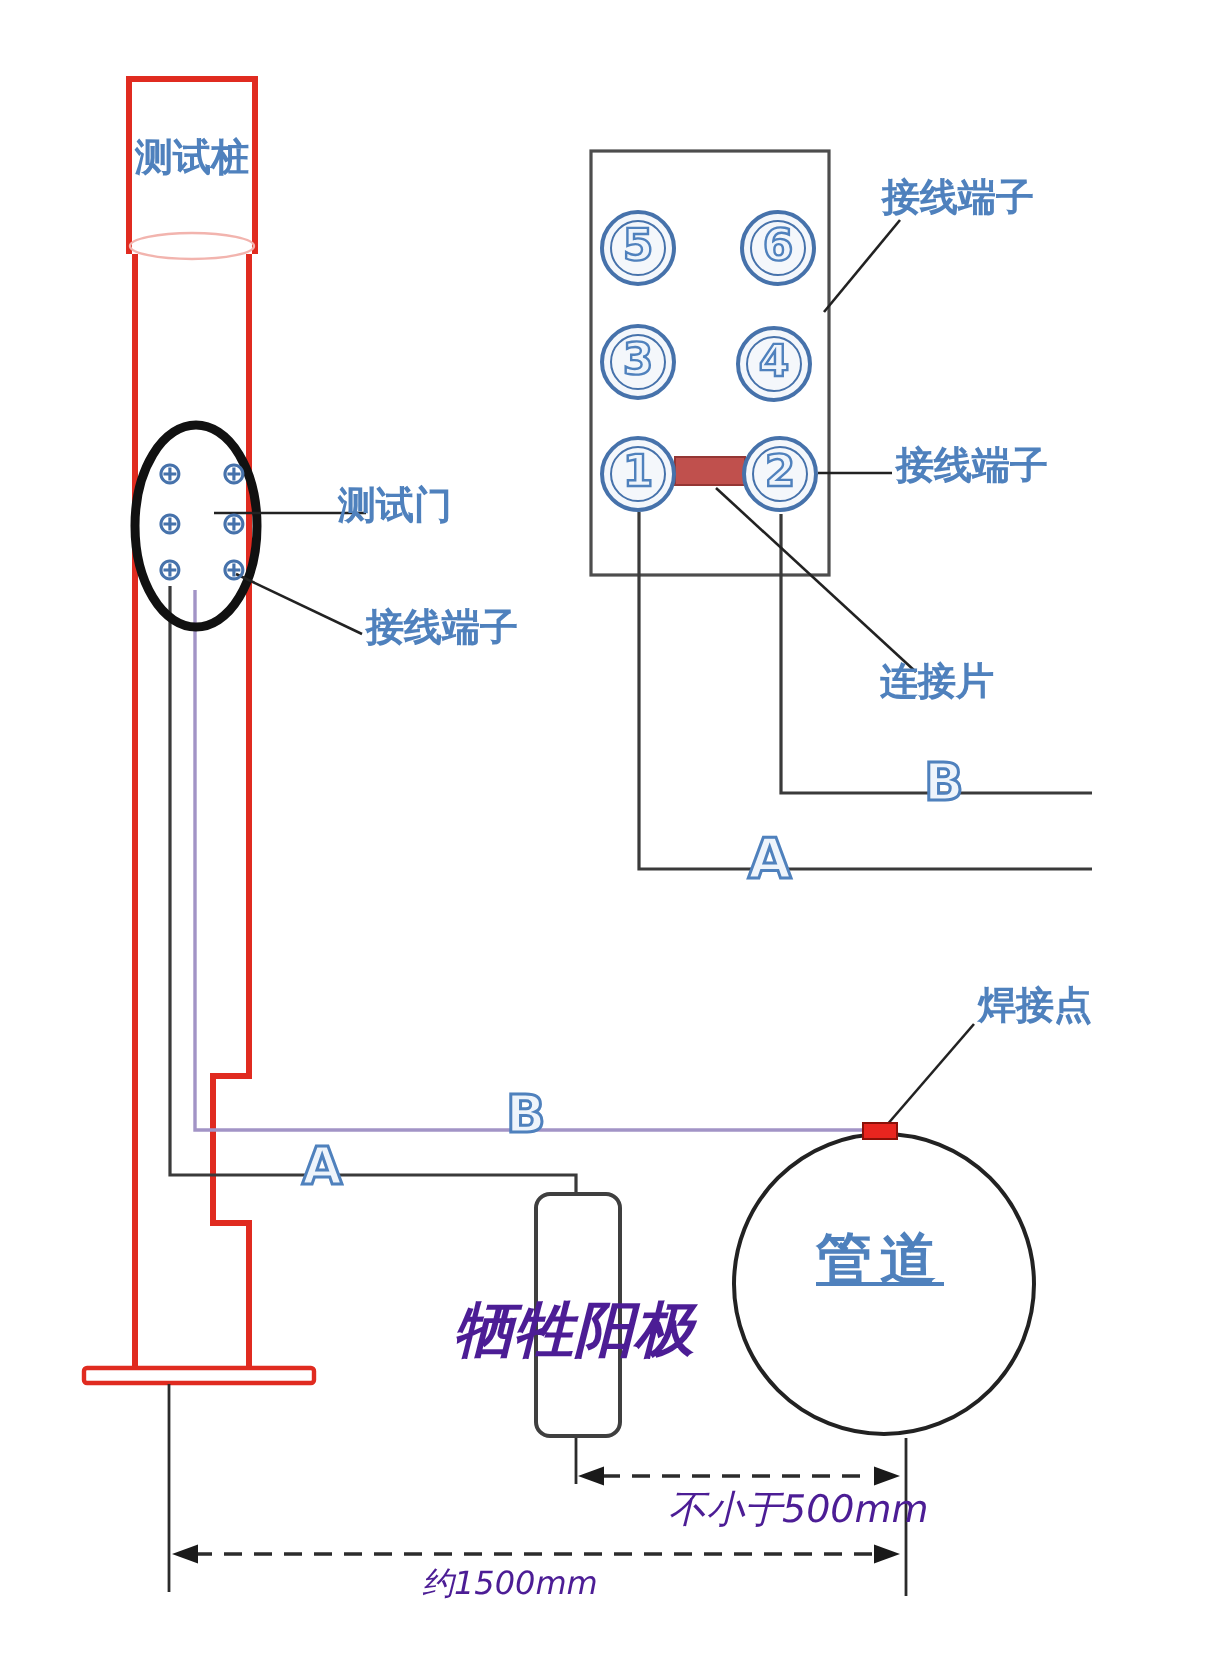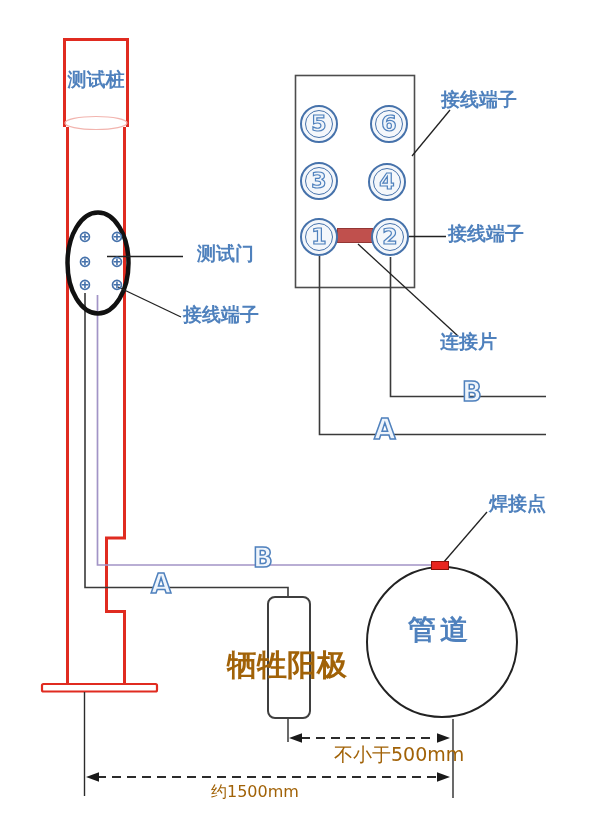--- a/index.html
+++ b/index.html
@@ -4,21 +4,21 @@
 <style>
   html,body{margin:0;padding:0;background:#ffffff;}
   #canvas{
     position:relative;width:608px;height:828px;background:#ffffff;overflow:hidden;
     font-family:"DejaVu Sans","Liberation Sans",sans-serif;
     padding-left:36px;
   }
   #linework{position:absolute;left:0;top:0;width:608px;height:828px;z-index:1;}
   .abs{position:absolute;z-index:3;}
   .blue-label{color:#4f81bd;font-weight:bold;font-size:19px;line-height:1.1;white-space:nowrap;z-index:4;}
-  .black-label{color:#a16207;white-space:nowrap;z-index:4;}
+  .black-label{color:#4c1d95;white-space:nowrap;z-index:4;font-style:italic;}
   .cable-letter{font-weight:bold;font-size:26px;color:#4f81bd;line-height:1;z-index:4;}
   @supports (-webkit-text-stroke: 1px #000){
     .cable-letter{color:#eef4fb;-webkit-text-stroke:1.5px #4f81bd;}
     .circle-num{color:#eef4fb !important;-webkit-text-stroke:1.2px #4f81bd;}
   }
   .term-circle{
     position:absolute;width:38px;height:38px;border:2.5px solid #4672ab;border-radius:50%;
     background:#f4f7fb;box-sizing:border-box;z-index:4;display:flex;align-items:center;justify-content:center;
   }
   .term-circle .inner{
@@ -80,33 +80,33 @@
     <polygon points="289,738 302,733.2 302,742.8" fill="#1a1a1a"></polygon>
     <polygon points="450,738 437,733.2 437,742.8" fill="#1a1a1a"></polygon>
 
     <line x1="97" y1="777" x2="438" y2="777" stroke="#2b2b2b" stroke-width="1.8" stroke-dasharray="9,6"></line>
     <polygon points="86,777 99,772.2 99,781.8" fill="#1a1a1a"></polygon>
     <polygon points="450,777 437,772.2 437,781.8" fill="#1a1a1a"></polygon>
   </svg>
 
   <div class="abs blue-label" style="left:64px;top:69px;width:64px;text-align:center;">测试桩</div>
 
-  <div class="abs blue-label" style="left:197px;top:243px;">测试门</div>
+  <div class="abs blue-label" style="left:169px;top:243px;">测试门</div>
 
   <div class="abs blue-label" style="left:183px;top:304px;">接线端子</div>
 
   <div class="abs blue-label" style="left:441px;top:89px;">接线端子</div>
 
   <div class="abs blue-label" style="left:448px;top:223px;">接线端子</div>
 
   <div class="abs blue-label" style="left:440px;top:331px;">连接片</div>
 
   <div class="abs blue-label" style="left:489px;top:493px;">焊接点</div>
 
-  <div class="abs blue-label" style="left:408px;top:615px;font-size:28px;letter-spacing:4px;">管道</div>
+  <div class="abs blue-label" style="left:408px;top:615px;font-size:28px;letter-spacing:4px;text-decoration:underline;">管道</div>
 
   <div class="abs black-label" style="left:227px;top:645px;font-size:30px;font-weight:bold;">牺牲阳极</div>
 
   <div class="abs cable-letter" style="left:462px;top:379px;">B</div>
   <div class="abs cable-letter" style="left:374px;top:416px;font-size:28px;">A</div>
   <div class="abs cable-letter" style="left:253px;top:545px;">B</div>
   <div class="abs cable-letter" style="left:151px;top:571px;">A</div>
 
   <div class="abs black-label" style="left:306px;top:742px;font-size:19px;margin-left:28px;">不小于500mm</div>
   <div class="abs black-label" style="left:211px;top:782px;font-size:16px;">约1500mm</div>

